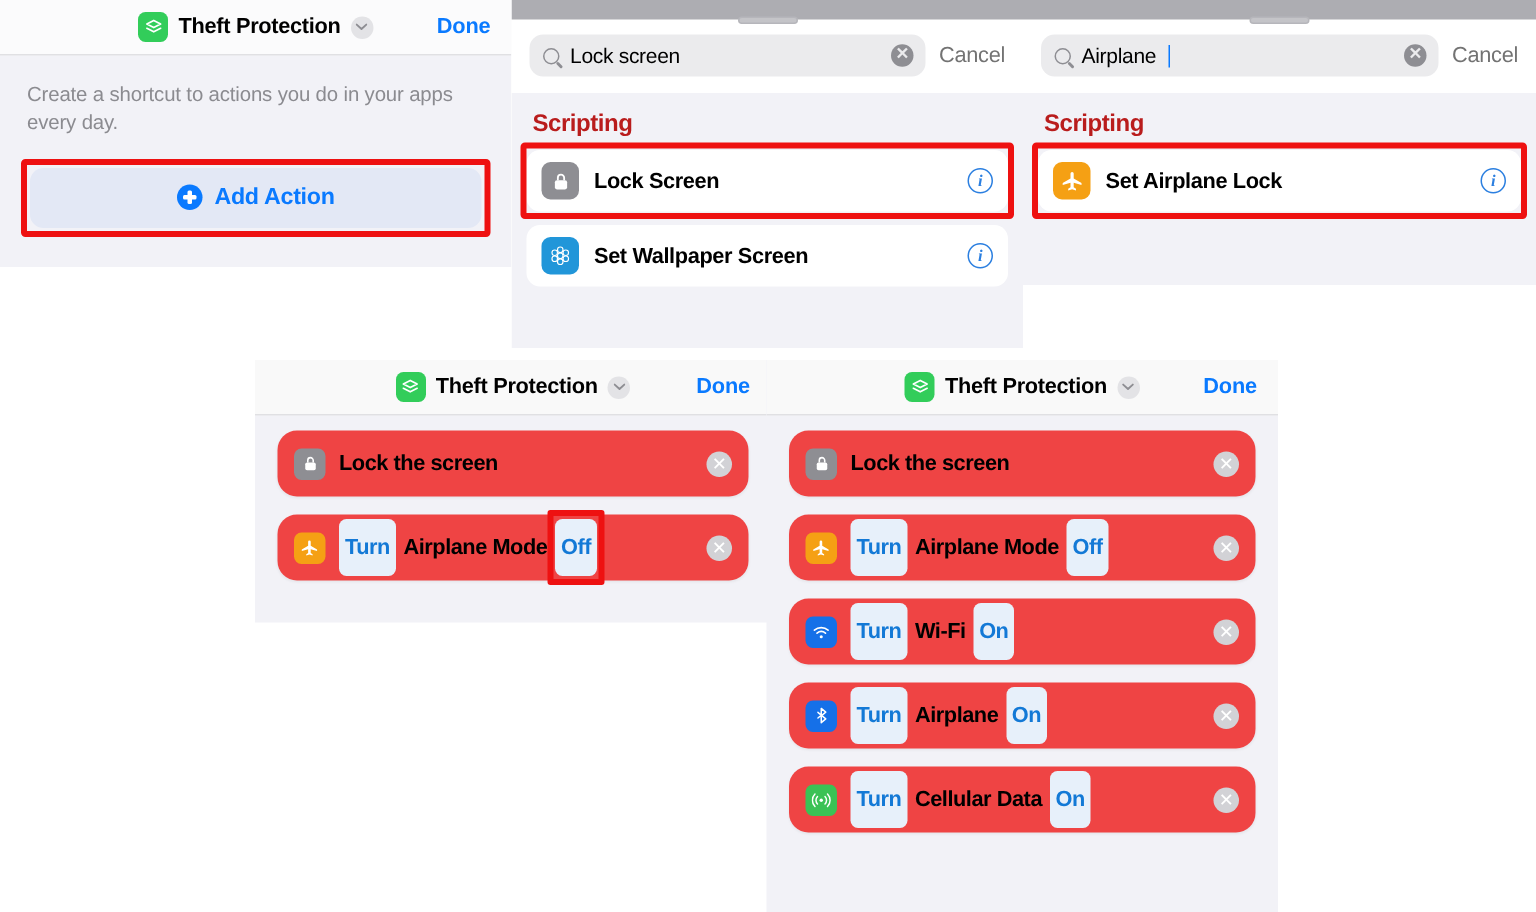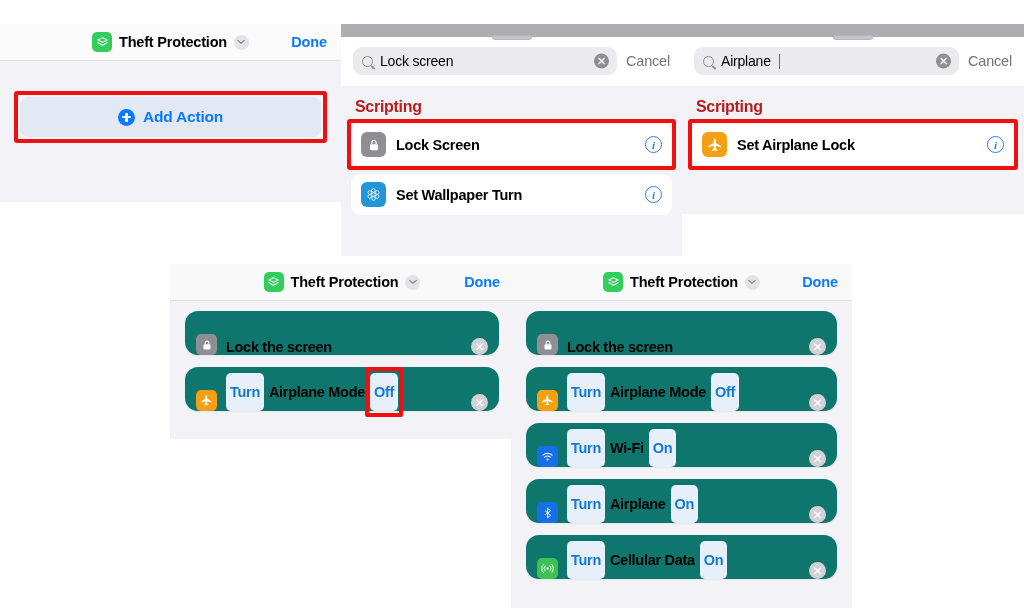--- a/index.html
+++ b/index.html
@@ -5,21 +5,21 @@
   * { box-sizing: border-box; margin: 0; padding: 0; }
   html, body {
     width: 1024px; height: 608px;
     background: #ffffff;
     font-family: "Liberation Sans", sans-serif;
     overflow: hidden;
   }
   #stage { position: relative; width: 1024px; height: 608px; background:#fff; }
 
   
-  .panel { position: absolute; background:#f2f2f7; overflow: hidden; margin-top: 24px; }
+  .panel { position: absolute; background:#f2f2f7; overflow: hidden; }
 
   
   .navbar {
     height: 37px; background:#f9f9f9;
     display:flex; align-items:center; justify-content:center;
     position: relative; border-bottom:1px solid #e0e0e3;
   }
   .nav-center { display:flex; align-items:center; gap:7px; }
   .app-icon {
     width:20px; height:20px; border-radius:5px; background:#32cd5a;
@@ -117,22 +117,22 @@
     font-family:"Liberation Serif", serif;
   }
   #panel2 { left:341px; top:0; width:341px; height:232px; }
   #panel3 { left:682px; top:0; width:342px; height:190px; }
 
   
   #panel4 { left:170px; top:240px; width:344px; height:175px; }
   #panel5 { left:511px; top:240px; width:341px; height:368px; }
   .b-body { padding:10px 15px 0 15px; }
   .action-card {
-    background:#0f766e; border-radius:13px; height:44px;
-    display:flex; align-items:flex-end; padding:0 11px; gap:9px;
+    background:#ef4444; border-radius:13px; height:44px;
+    display:flex; align-items:center; padding:0 11px; gap:9px;
     margin-bottom:12px; box-shadow:0 1px 2px rgba(0,0,0,0.06);
     position:relative;
   }
   .act-icon { width:21px; height:21px; border-radius:5px; flex:0 0 auto;
     display:flex; align-items:center; justify-content:center; }
   .act-text { display:flex; align-items:center; gap:5px; flex:1; min-width:0; }
   .tok-plain { font-size:14.5px; font-weight:bold; color:#000; letter-spacing:-0.3px; white-space:nowrap; }
   .tok-var {
     font-size:14.5px; font-weight:bold; color:#1379d6; letter-spacing:-0.3px;
     background:#e7f0fa; border-radius:5px; padding:11px 4px; white-space:nowrap;
@@ -166,20 +166,21 @@
         <span class="nav-title">Theft Protection</span>
         <span class="chevron-circle">
           <svg width="8" height="6" viewBox="0 0 10 6">
               <path d="M1 1l4 3.6L9 1" fill="none" stroke="#8e8e93" stroke-width="1.6" stroke-linecap="round" stroke-linejoin="round"></path>
             </svg>
         </span>
       </div>
       <span class="done-btn">Done</span>
     </div>
     <div class="p1-body">
+      <div class="p1-desc">Create a shortcut to actions you do in your apps every day.</div>
       <div class="addaction-wrap">
         <div class="addaction-btn">
           <span class="plus-circle"></span>
           <span class="addaction-label">Add Action</span>
         </div>
         <div class="addaction-hl"></div>
       </div>
     </div>
   </div>
 
@@ -222,21 +223,21 @@
                 <circle cx="12" cy="12" r="2.6"></circle>
                   <circle cx="12" cy="6.4" r="2.6"></circle>
                   <circle cx="12" cy="17.6" r="2.6"></circle>
                 <circle cx="6.8" cy="9.2" r="2.6"></circle>
                   <circle cx="17.2" cy="9.2" r="2.6"></circle>
                 <circle cx="6.8" cy="14.8" r="2.6"></circle>
                   <circle cx="17.2" cy="14.8" r="2.6"></circle>
               </g>
             </svg>
           </span>
-          <span class="result-label">Set Wallpaper Turn</span>
+          <span class="result-label">Set Wallpaper Screen</span>
           <span class="info-i">i</span>
         </div>
       </div>
     </div>
   </div>
 
   <div class="panel search-panel" id="panel3">
     <div class="sheet-top">
       <div class="grabber"></div>
     </div>

